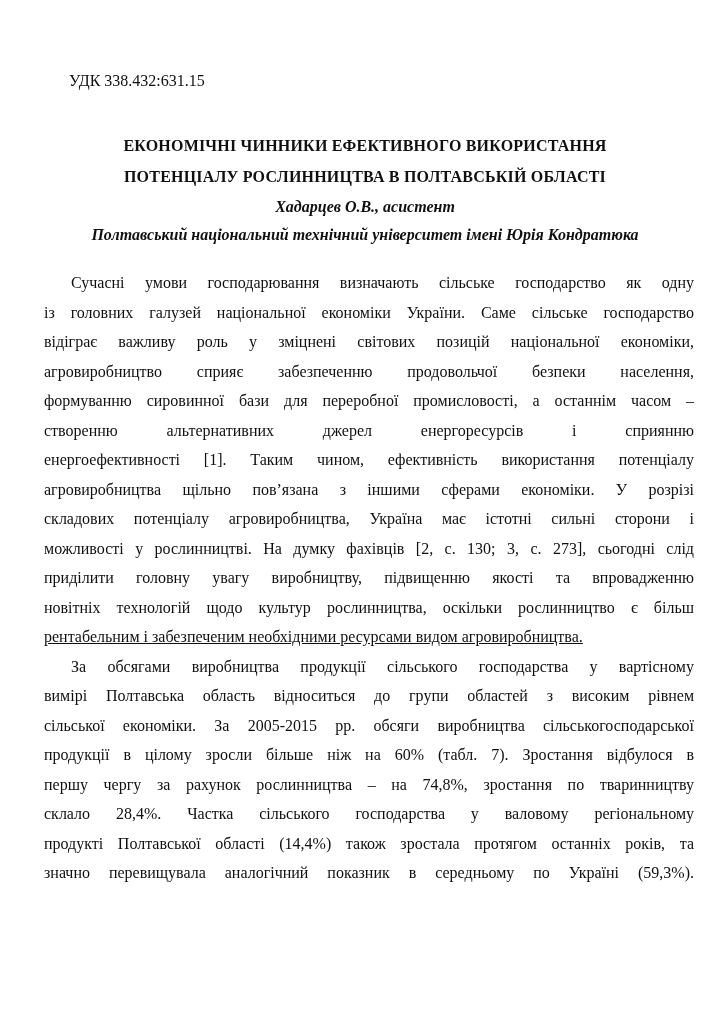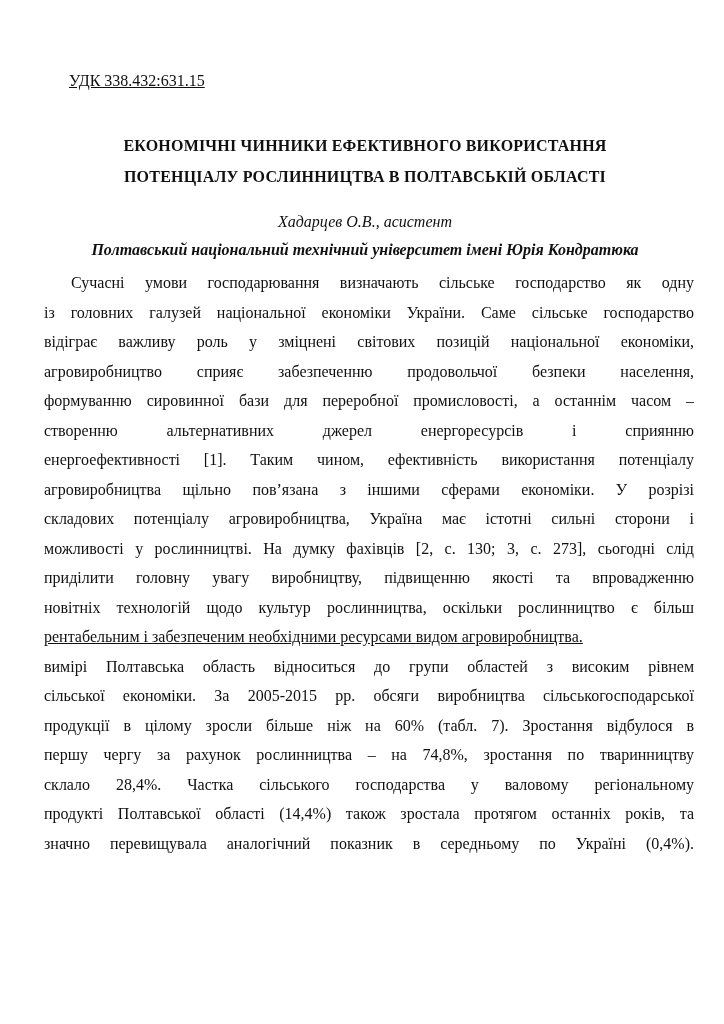--- a/index.html
+++ b/index.html
@@ -12,37 +12,35 @@
     font-family: "Liberation Serif", "DejaVu Serif", serif;
     font-size: 16px;
     overflow: hidden;
   }
   .udc {
     position: absolute;
     left: 69px;
     top: 66px;
     line-height: 29px;
     white-space: nowrap;
-    text-decoration: underline;
   }
   .heading-block {
     position: absolute;
     left: 40px;
     top: 130px;
     width: 650px;
     text-align: center;
   }
   .title-line {
     font-weight: 700;
     line-height: 31px;
     letter-spacing: 0.2px;
   }
   .author-line {
-    margin-top: 15px;
-    font-weight: 400;
+    font-weight: 700;
     font-style: italic;
     line-height: 29px;
   }
   .affiliation-line {
     font-weight: 700;
     font-style: italic;
     line-height: 28px;
   }
   .body-block {
     position: absolute;
@@ -84,23 +82,24 @@
       <div class="line">створенню альтернативних джерел енергоресурсів і сприянню</div>
       <div class="line">енергоефективності [1]. Таким чином, ефективність використання потенціалу</div>
       <div class="line">агровиробництва щільно пов’язана з іншими сферами економіки. У розрізі</div>
       <div class="line">складових потенціалу агровиробництва, Україна має істотні сильні сторони і</div>
       <div class="line">можливості у рослинництві. На думку фахівців [2, с. 130; 3, с. 273], сьогодні слід</div>
       <div class="line">приділити головну увагу виробництву, підвищенню якості та впровадженню</div>
       <div class="line">новітніх технологій щодо культур рослинництва, оскільки рослинництво є більш</div>
       <div class="line natural">рентабельним і забезпеченим необхідними ресурсами видом агровиробництва.</div>
     </div>
     <div>
+      <div class="line indent">За обсягами виробництва продукції сільського господарства у вартісному</div>
       <div class="line">вимірі Полтавська область відноситься до групи областей з високим рівнем</div>
       <div class="line">сільської економіки. За 2005-2015 рр. обсяги виробництва сільськогосподарської</div>
       <div class="line">продукції в цілому зросли більше ніж на 60% (табл. 7). Зростання відбулося в</div>
       <div class="line">першу чергу за рахунок рослинництва – на 74,8%, зростання по тваринництву</div>
       <div class="line">склало 28,4%. Частка сільського господарства у валовому регіональному</div>
       <div class="line">продукті Полтавської області (14,4%) також зростала протягом останніх років, та</div>
-      <div class="line">значно перевищувала аналогічний показник в середньому по Україні (0,4%).</div>
+      <div class="line">значно перевищувала аналогічний показник в середньому по Україні (59,3%).</div>
     </div>
   </div>
 
 </div>
 
 </body></html>

